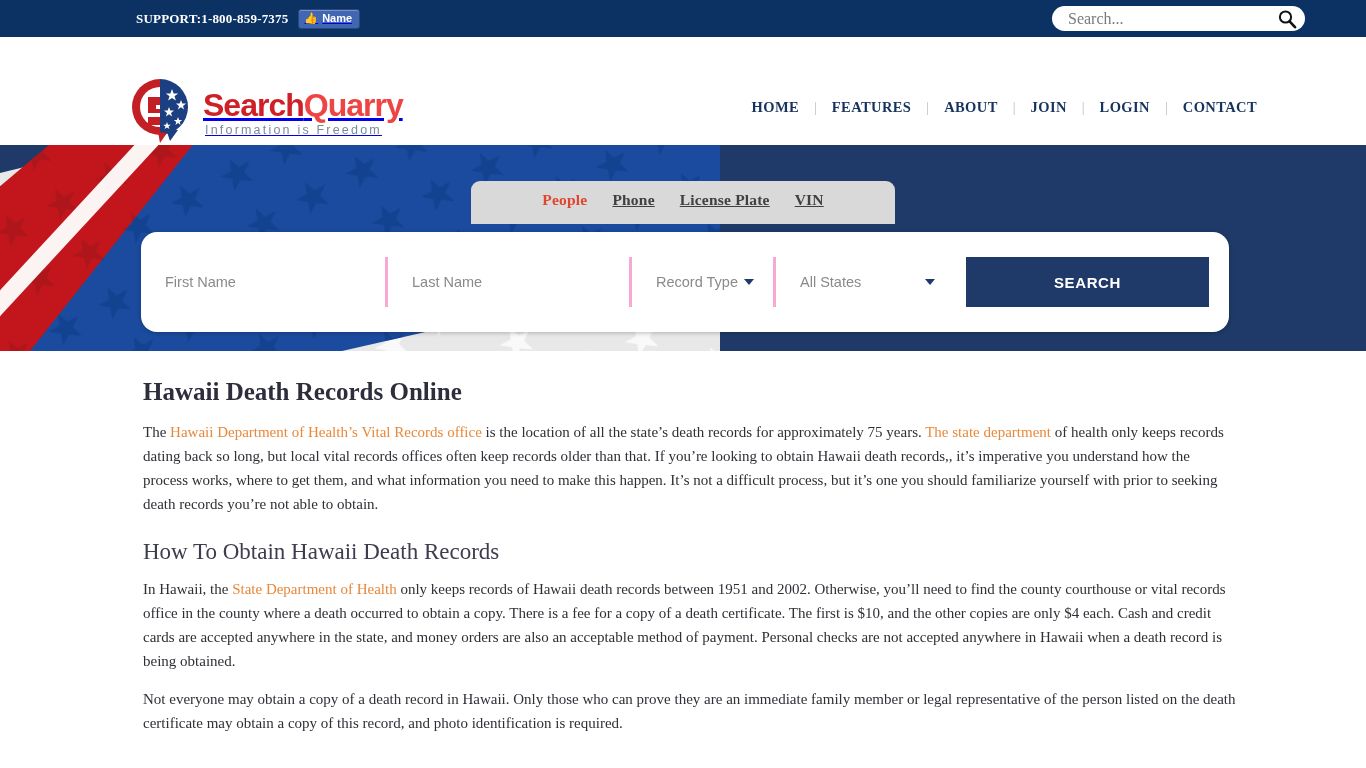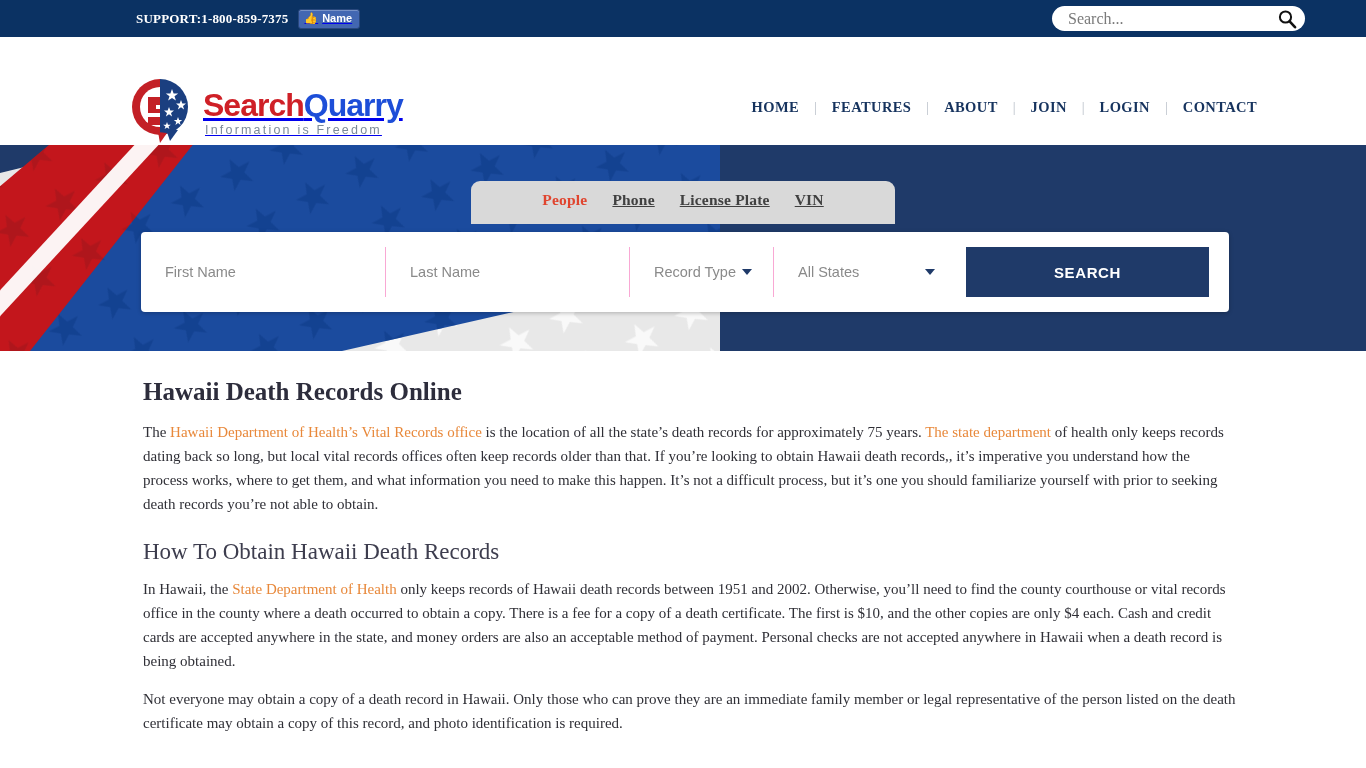--- a/index.html
+++ b/index.html
@@ -61,21 +61,21 @@
     position:absolute; left:128px; top:40px;
     display:flex; align-items:center; gap:9px;
   }
   .logo-mark { width:66px; height:68px; flex:0 0 66px; }
   .logo-type { line-height:1; padding-top:3px; }
   .logo-word {
     font-family:"Liberation Sans", sans-serif;
     font-size:32px; font-weight:bold; letter-spacing:-1px;
   }
   .logo-word .s1 { color:#cf2027; }
-  .logo-word .s2 { color:#1d4ed8; }
+  .logo-word .s2 { color:#ef4444; }
   .logo-tag {
     font-family:"Liberation Sans", sans-serif;
     font-size:12.5px; color:#7b8a99; letter-spacing:2.2px;
     margin-top:3px; margin-left:2px;
   }
 
   .nav {
     position:absolute; right:94px; top:62px;
     display:flex; align-items:center;
   }
@@ -110,32 +110,32 @@
   }
   .tabs a {
     font-family:"Liberation Serif", serif;
     font-size:15.5px; font-weight:bold; letter-spacing:.2px;
   }
   .tab-active { color:#e0452f; text-decoration:none; }
   .tab-link { color:#404040; text-decoration:underline; }
 
   .searchbar {
     position:absolute; left:141px; top:87px;
-    width:1088px; height:80px;
-    background:#fff; border-radius:4px;
+    width:1088px; height:100px;
+    background:#fff; border-radius:16px;
     box-shadow:0 1px 4px rgba(0,0,0,.25);
     display:flex; align-items:center;
   }
   .field {
     height:50px; display:flex; align-items:center;
     position:relative; padding-left:24px;
     font-family:"Liberation Sans", sans-serif;
     font-size:14.5px; color:#8a8a8a;
   }
-  .field + .field { border-left:1px solid #f9a8d4; }
+  .field + .field { border-left:3px solid #f9a8d4; }
   .f-first { width:244px; }
   .f-last  { width:244px; }
   .f-type  { width:144px; }
   .f-state { width:180px; }
   .caret-inline {
     display:inline-block; margin-left:6px;
     width:0; height:0;
     border-left:5px solid transparent; border-right:5px solid transparent;
     border-top:6px solid #1f3a69;
   }

